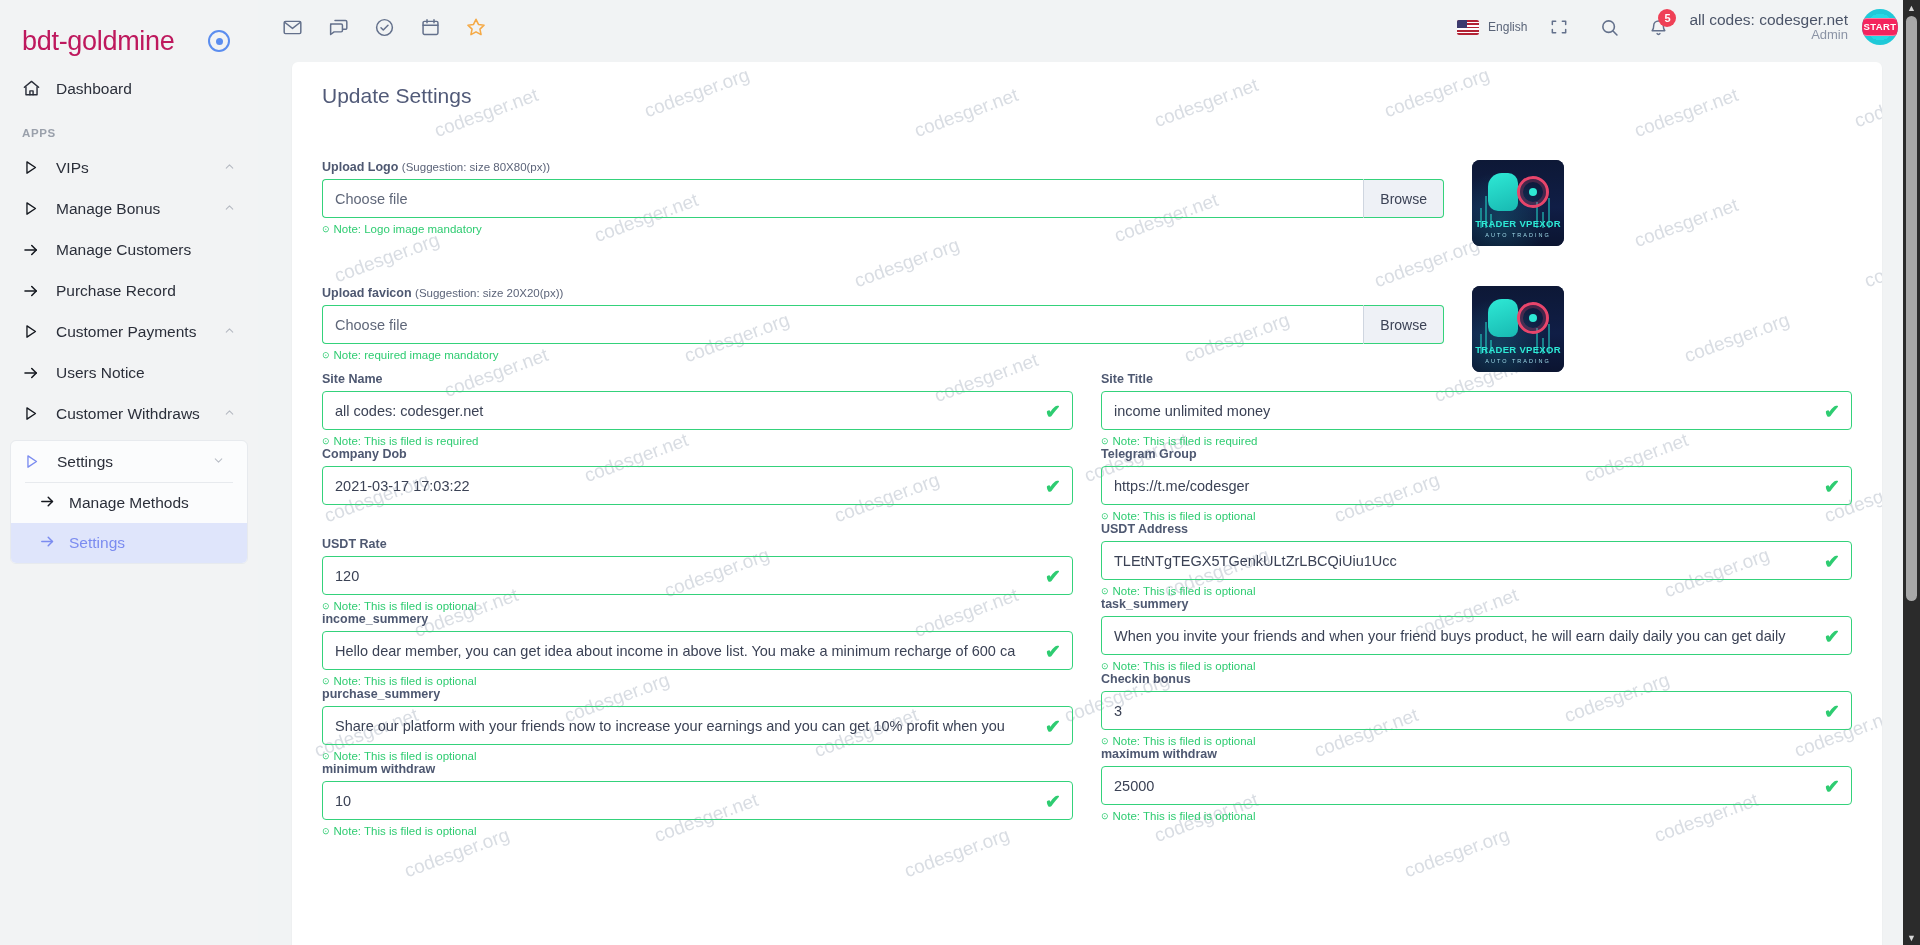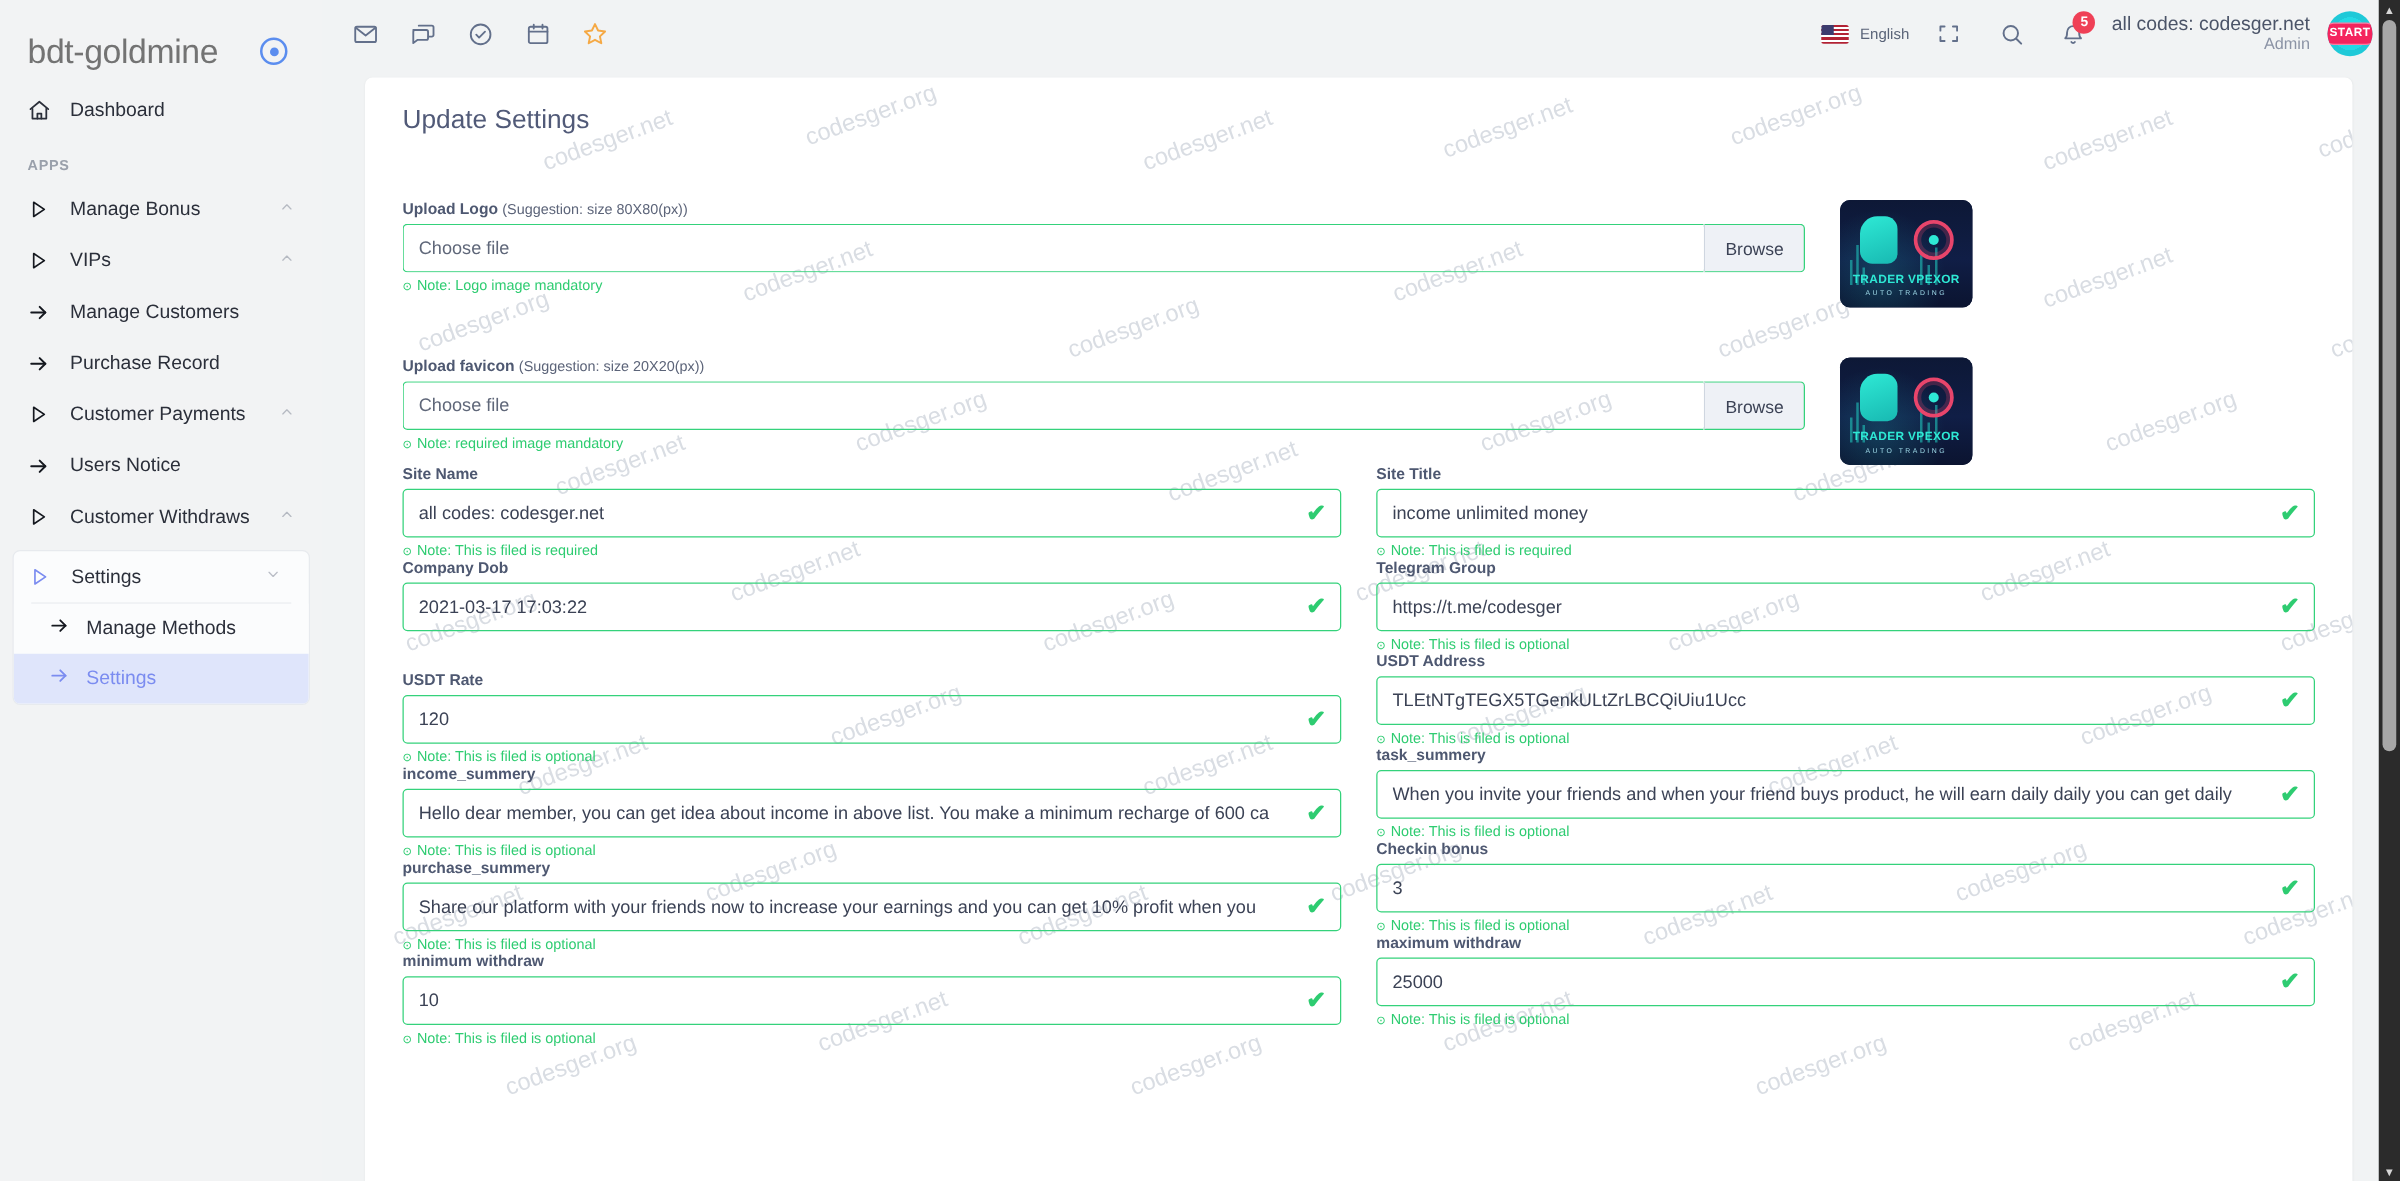--- a/index.html
+++ b/index.html
@@ -18,21 +18,21 @@
     background: #f2f3f4;
     padding-top: 10px;
     position: relative; z-index: 5;
   }
   .brand {
     display: flex; align-items: center; justify-content: space-between;
     padding: 10px 28px 6px 22px;
     height: 58px;
   }
   .brand-name {
-    font-size: 27px; font-weight: 400; color: #737373; letter-spacing: -0.3px;
+    font-size: 27px; font-weight: 400; color: #be185d; letter-spacing: -0.3px;
     white-space: nowrap;
   }
   .brand-dot {
     width: 22px; height: 22px; border-radius: 50%;
     border: 2px solid #5b8def; display: flex; align-items: center; justify-content: center;
     flex: 0 0 auto;
   }
   .brand-dot i { width: 7px; height: 7px; background: #5b8def; border-radius: 50%; display: block; }
 
   .nav-item {
@@ -155,21 +155,21 @@
     border-radius: 0 4px 4px 0;
     background: #eef1f6; color: #3b4255; font-size: 14px;
     display: flex; align-items: center; cursor: pointer;
     font-family: "Liberation Sans", sans-serif;
   }
   .note { font-size: 11.5px; color: #2ecc71; margin-top: 5px; display: flex; align-items: center; gap: 4px; }
   .note .dotmark { font-size: 9px; line-height: 1; }
 
   .upload-row { display: grid; grid-template-columns: 1fr 380px; column-gap: 28px; align-items: start; }
   .thumb {
-    width: 106px; height: 86px; border-radius: 8px; overflow: hidden;
+    width: 92px; height: 86px; border-radius: 8px; overflow: hidden;
     position: relative; background: #101b3d; flex: 0 0 auto;
   }
   .thumb .bg { position: absolute; inset: 0;
     background:
       radial-gradient(circle at 30% 70%, rgba(40,220,220,.18), transparent 55%),
       linear-gradient(180deg, #0d1836 0%, #101e46 55%, #0b1430 100%);
   }
   .thumb .bars { position: absolute; inset: 0; opacity: .5; }
   .thumb .bars i { position: absolute; bottom: 18px; width: 2px; background: #23e0d0; }
   .thumb .head {
@@ -227,35 +227,35 @@
     </div>
 
     <div class="nav-section">APPS</div>
 
     <div class="nav-item">
       <span class="ico">
         <svg width="17" height="17" viewBox="0 0 24 24" fill="none" stroke="#15181f" stroke-width="1.9" stroke-linejoin="round">
             <path d="M7 4l12 8-12 8z"></path>
           </svg>
       </span>
-      <span class="lbl">Manage Bonus</span>
+      <span class="lbl">VIPs</span>
       <span class="chev">
         <svg width="13" height="13" viewBox="0 0 24 24" fill="none" stroke="#7b8292" stroke-width="2" stroke-linecap="round" stroke-linejoin="round">
             <path d="M6 15l6-6 6 6"></path>
           </svg>
       </span>
     </div>
 
     <div class="nav-item">
       <span class="ico">
         <svg width="17" height="17" viewBox="0 0 24 24" fill="none" stroke="#15181f" stroke-width="1.9" stroke-linejoin="round">
             <path d="M7 4l12 8-12 8z"></path>
           </svg>
       </span>
-      <span class="lbl">VIPs</span>
+      <span class="lbl">Manage Bonus</span>
       <span class="chev">
         <svg width="13" height="13" viewBox="0 0 24 24" fill="none" stroke="#7b8292" stroke-width="2" stroke-linecap="round" stroke-linejoin="round">
             <path d="M6 15l6-6 6 6"></path>
           </svg>
       </span>
     </div>
 
     <div class="nav-item">
       <span class="ico">
         <svg width="18" height="18" viewBox="0 0 24 24" fill="none" stroke="#15181f" stroke-width="2.1" stroke-linecap="round" stroke-linejoin="round">

